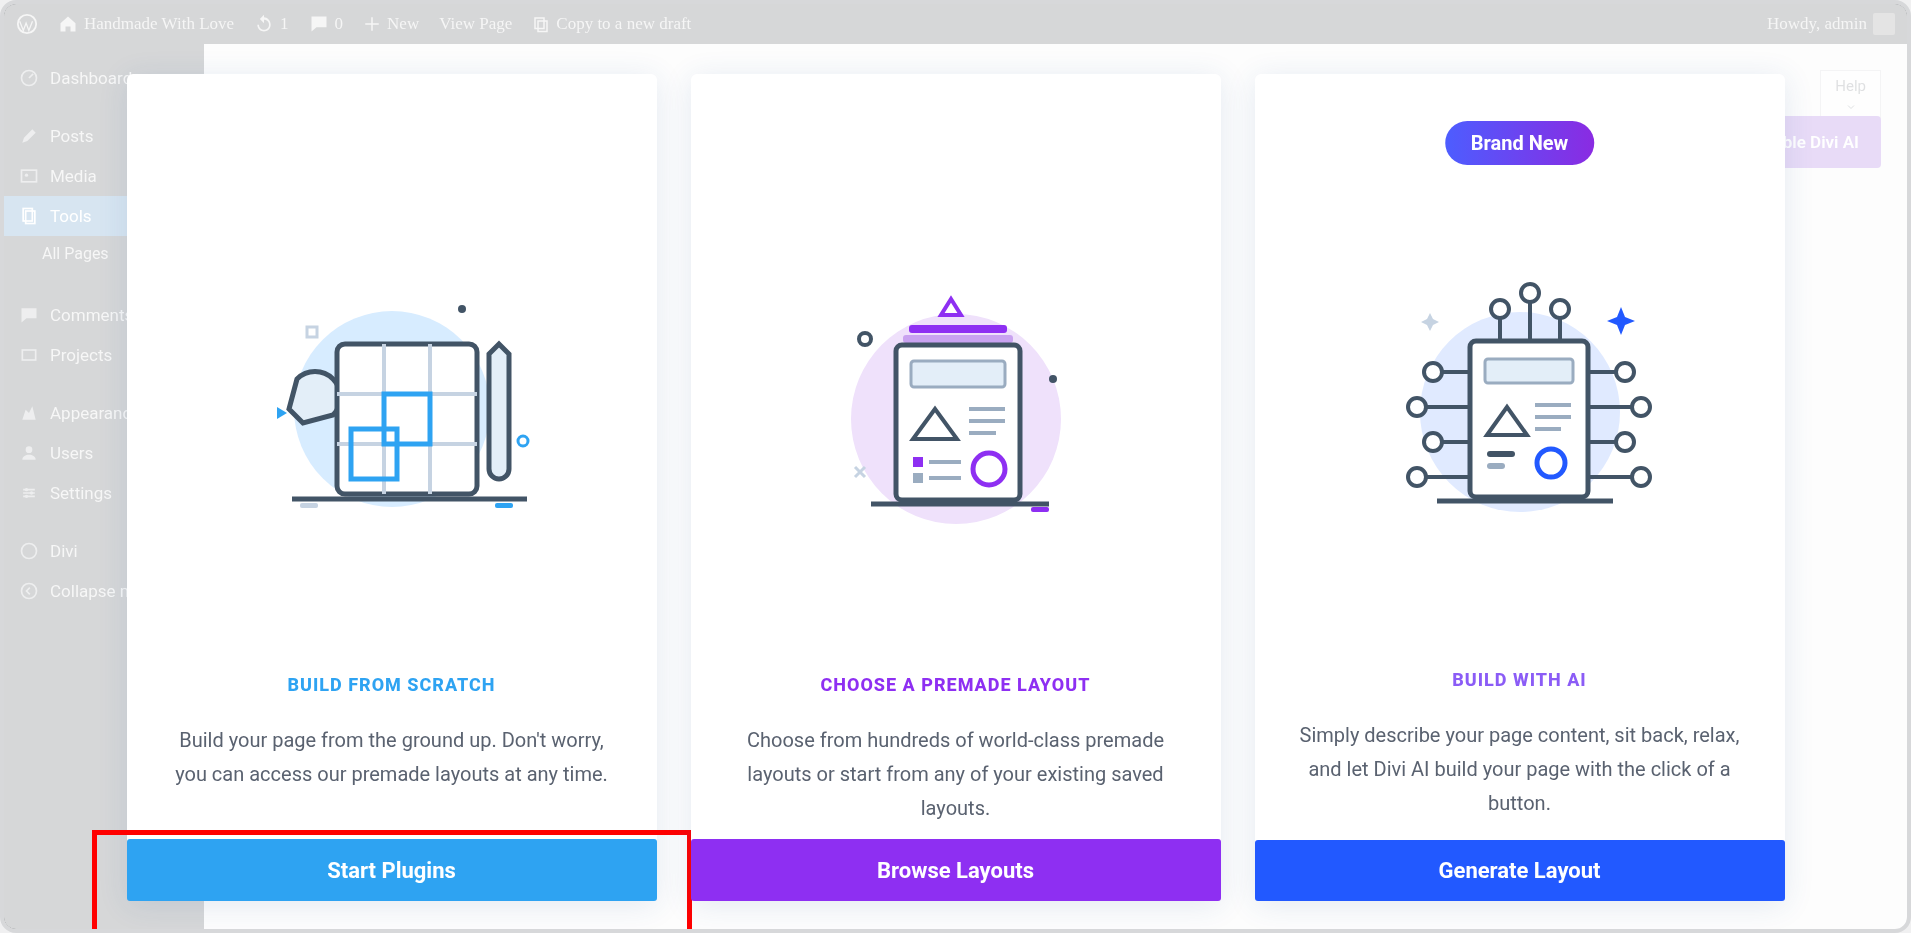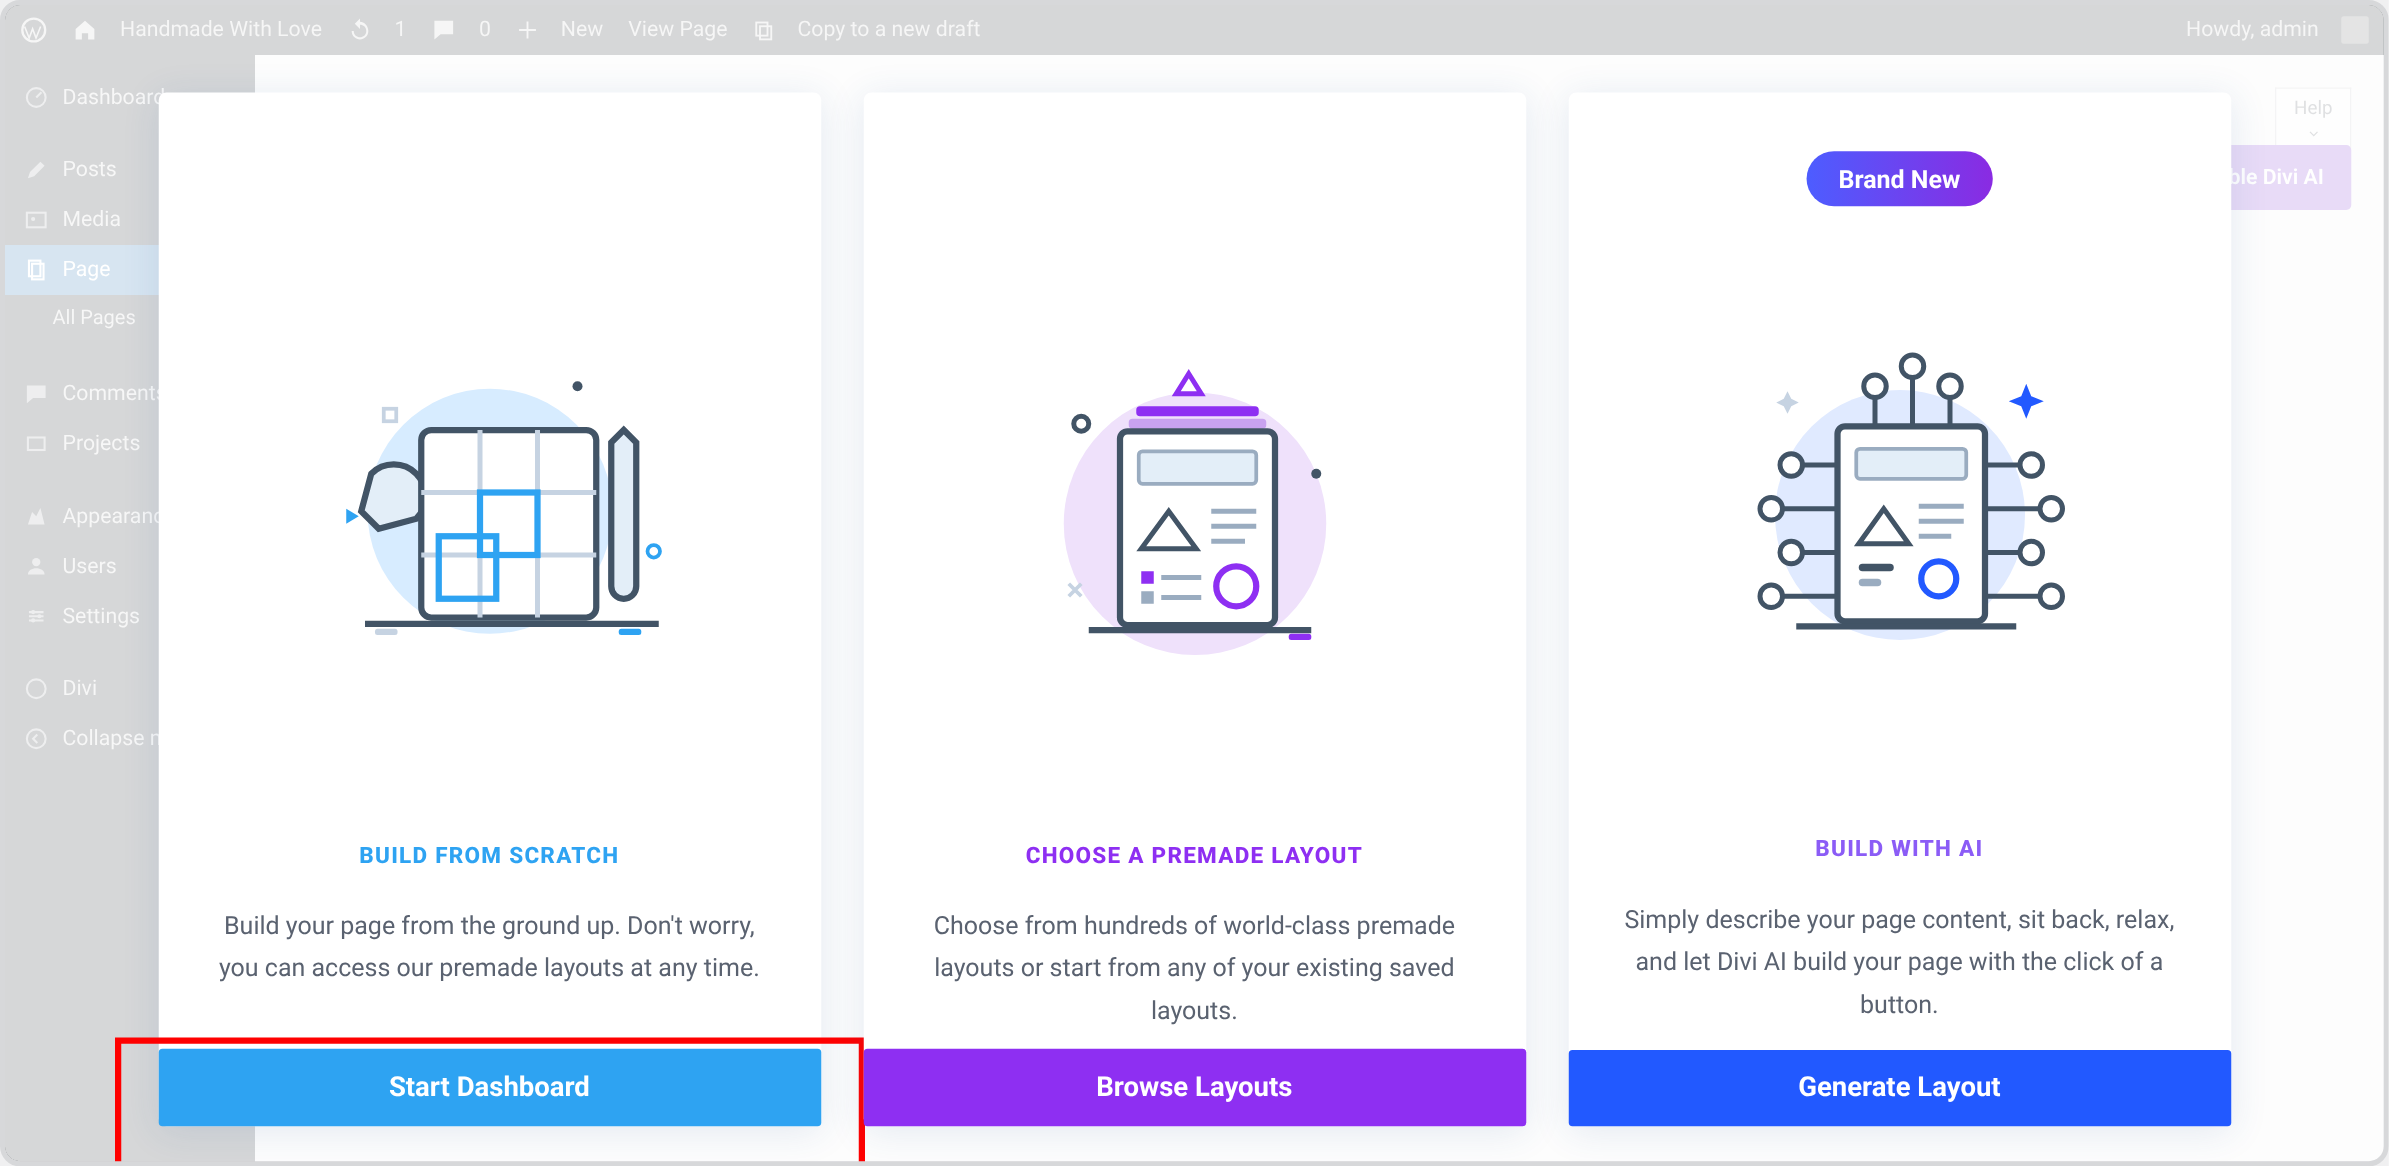--- a/index.html
+++ b/index.html
@@ -21,21 +21,21 @@
   color: #cbcbcb;
   display: flex;
   align-items: center;
   padding: 0 12px;
   font-size: 17px;
   z-index: 5;
   border-radius: 12px 12px 0 0;
 }
 .adminbar .left { display: flex; align-items: center; gap: 20px; }
 .adminbar .right { margin-left: auto; display: flex; align-items: center; gap: 10px; }
-.adminbar .item { display: flex; align-items: center; gap: 18px; cursor: pointer; }
+.adminbar .item { display: flex; align-items: center; gap: 6px; cursor: pointer; font-family: Liberation Serif, serif; }
 .adminbar .avatar { width: 22px; height: 22px; background: #6b6b6b; border-radius: 2px; }
 .adminbar svg { fill: #cbcbcb; }
 
 
 .wp-sidebar {
   position: absolute;
   top: 44px; left: 4px; bottom: 4px;
   width: 200px;
   background: #1d2327;
   color: #cfcfcf;
@@ -290,21 +290,21 @@
       </span>
     <span>Media</span>
   </div>
   <div class="menu-item active">
     <span class="icon-slot">
         <svg width="20" height="20" viewBox="0 0 24 24">
           <rect x="5" y="3" width="11" height="15" fill="none" stroke="#fff" stroke-width="2"></rect>
           <rect x="8" y="6" width="11" height="15" fill="none" stroke="#fff" stroke-width="2"></rect>
         </svg>
       </span>
-    <span>Page</span>
+    <span>Tools</span>
   </div>
   <div class="sub-item">All Pages</div>
   <div style="height:24px"></div>
   <div class="menu-item">
     <span class="icon-slot">
         <svg width="20" height="20" viewBox="0 0 24 24">
           <path d="M3 4h18v12H9l-6 5z"></path>
         </svg>
       </span>
     <span>Comments</span>
@@ -398,21 +398,21 @@
           <circle cx="225" cy="30" r="4" fill="#425466"></circle>
           <rect x="70" y="48" width="10" height="10" fill="none" stroke="#c6d3e2" stroke-width="3"></rect>
           <path d="M40 128l10 6-10 6z" fill="#2ea3f2"></path>
           <circle cx="286" cy="162" r="5" fill="none" stroke="#2ea3f2" stroke-width="3"></circle>
           <rect x="258" y="224" width="18" height="5" rx="2" fill="#2ea3f2"></rect>
           <rect x="63" y="224" width="18" height="5" rx="2" fill="#c6d3e2"></rect>
         </svg>
       </div>
       <div class="card-title">BUILD FROM SCRATCH</div>
       <div class="card-desc">Build your page from the ground up. Don't worry, you can access our premade layouts at any time.</div>
-      <div class="card-btn">Start Dashboard</div>
+      <div class="card-btn">Start Plugins</div>
       <div class="highlight-box"></div>
     </div>
 
     <div class="card c2">
       <div class="illus">
         <svg width="310" height="250" viewBox="0 0 310 250">
           <circle cx="155" cy="140" r="105" fill="#efe1fb"></circle>
           <rect x="108" y="46" width="98" height="8" rx="3" fill="#8e2ff2"></rect>
           <rect x="102" y="56" width="110" height="8" rx="3" fill="#c9a2f0"></rect>
           <rect x="95" y="66" width="124" height="155" rx="6" fill="#fff" stroke="#425466" stroke-width="5"></rect>

